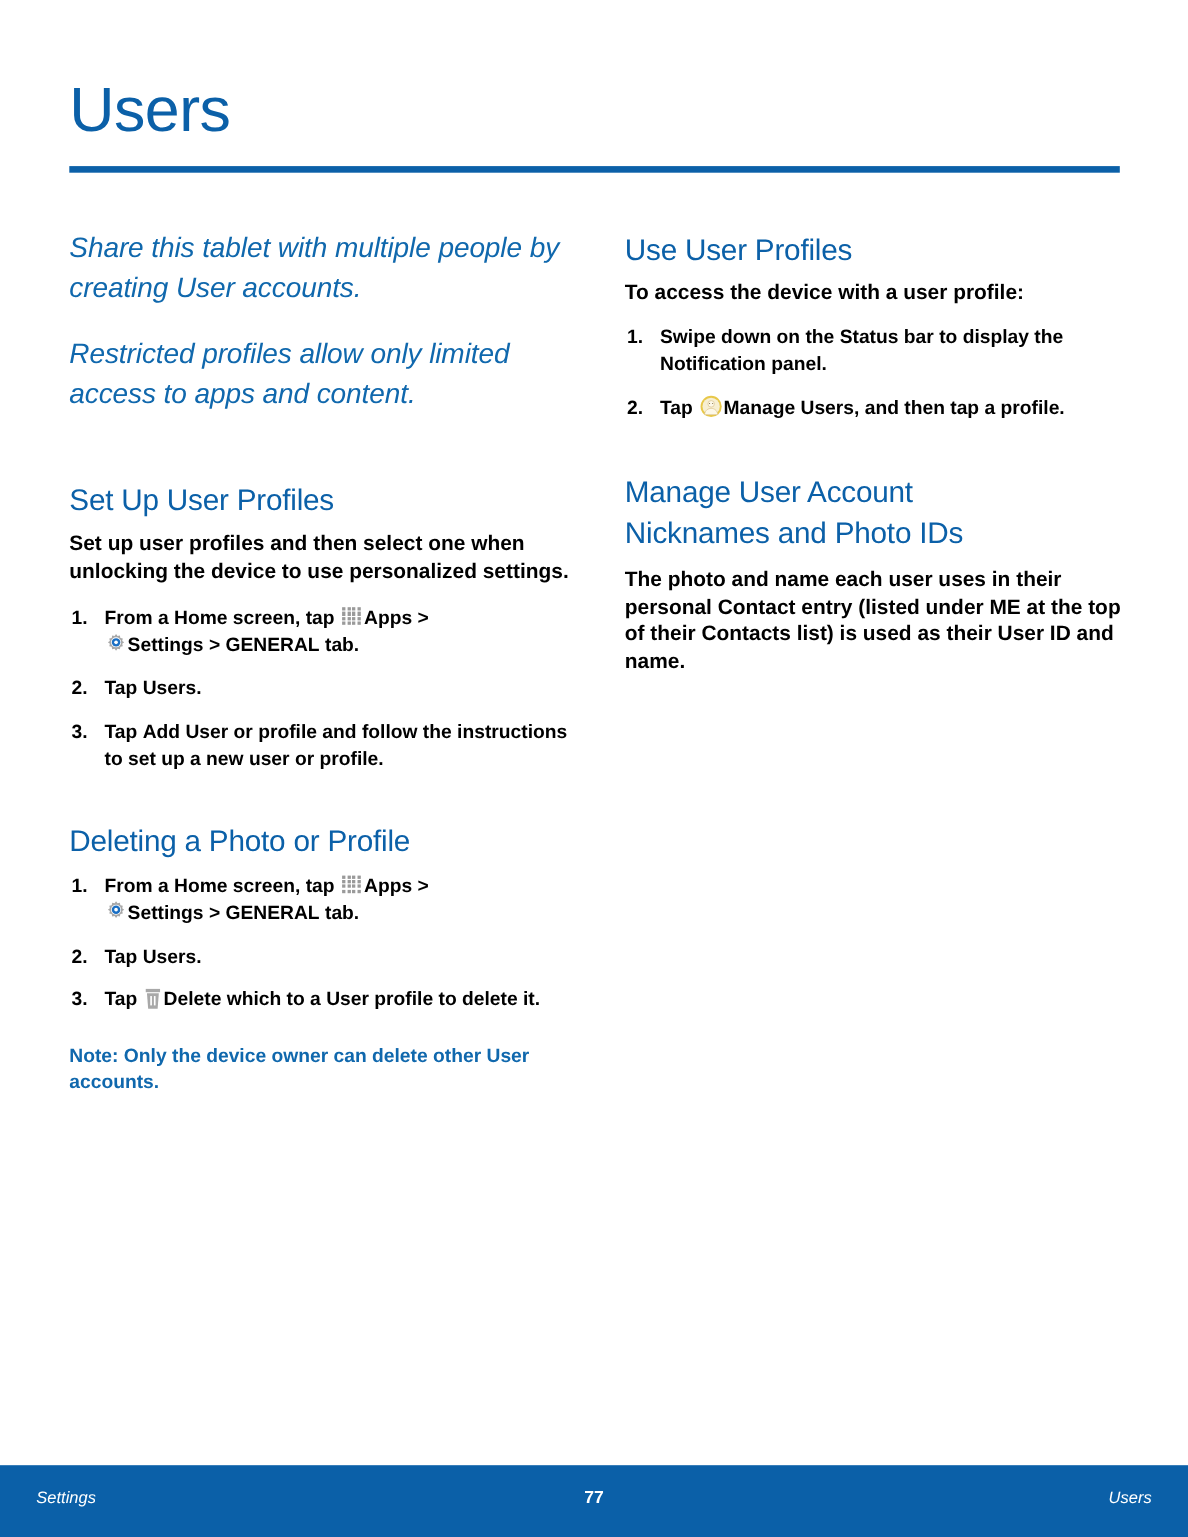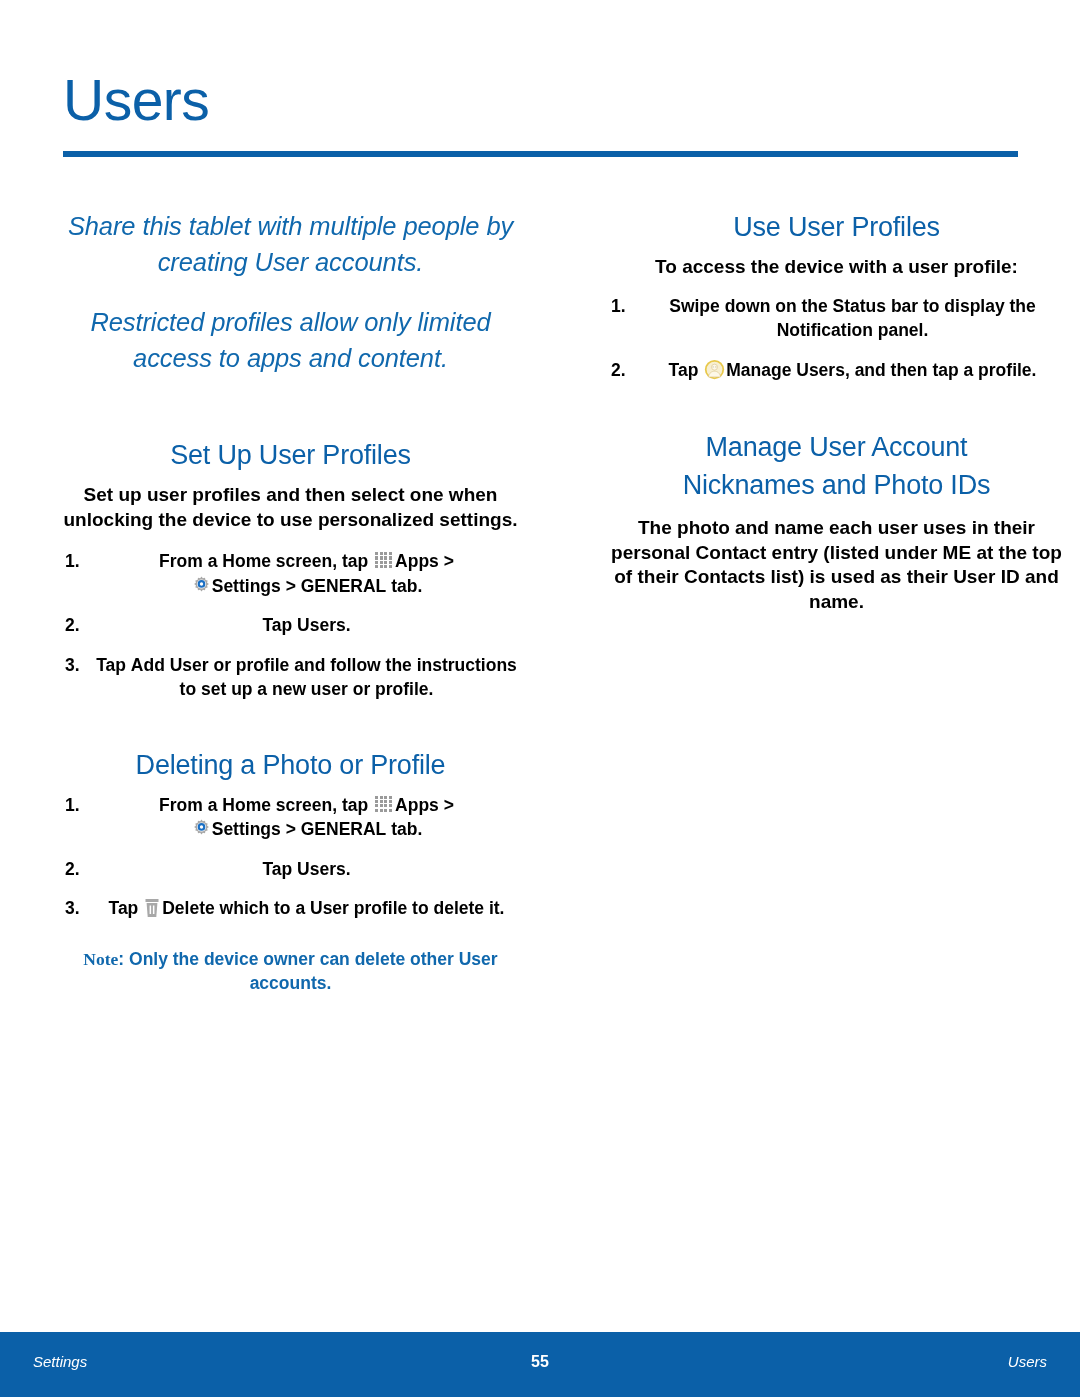--- a/index.html
+++ b/index.html
@@ -32,24 +32,23 @@
     width: 955px;
     height: 6px;
     background: #0b60a8;
   }
 
   
   .col {
     position: absolute;
     top: 208px;
     width: 455px;
-    text-align: center;
   }
   .col-left  { left: 63px; }
-  .col-right { left: 568px; margin-left: 41px; }
+  .col-right { left: 568px; }
 
   
   .intro {
     font-size: 25.5px;
     line-height: 36px;
     color: #1068ad;
     font-style: italic;
     margin: 0 0 22px 0;
     letter-spacing: -0.1px;
   }
@@ -97,21 +96,21 @@
   b, .bold { font-weight: 700; }
 
   
   .note {
     font-size: 17.5px;
     line-height: 24.5px;
     color: #1068ad;
     font-weight: 600;
     margin: 26px 0 0 0;
   }
-  .note .note-label { font-weight: 700; color: #1068ad; font-family: Liberation Serif, serif; }
+  .note .note-label { font-weight: 700; color: #1068ad; }
 
   
   a.doclink {
     color: #1068ad;
     text-decoration: underline;
     font-weight: 600;
   }
 
   
   .icn {
@@ -293,15 +292,15 @@
   <h2 class="sec"><span>Manage User Account</span><br><span>Nicknames and Photo IDs</span>
   </h2>
 
   <p class="body" style="margin-top:12px">The photo and name each user uses in their personal Contact entry (listed under ME at the top of their Contacts list) is used as their User ID and name.</p>
 
 
 </div>
 
 <div class="footer">
   <span class="f-left">Settings</span>
-  <span class="f-center">55</span>
+  <span class="f-center">77</span>
   <span class="f-right">Users</span>
 </div>
 
 </body></html>

